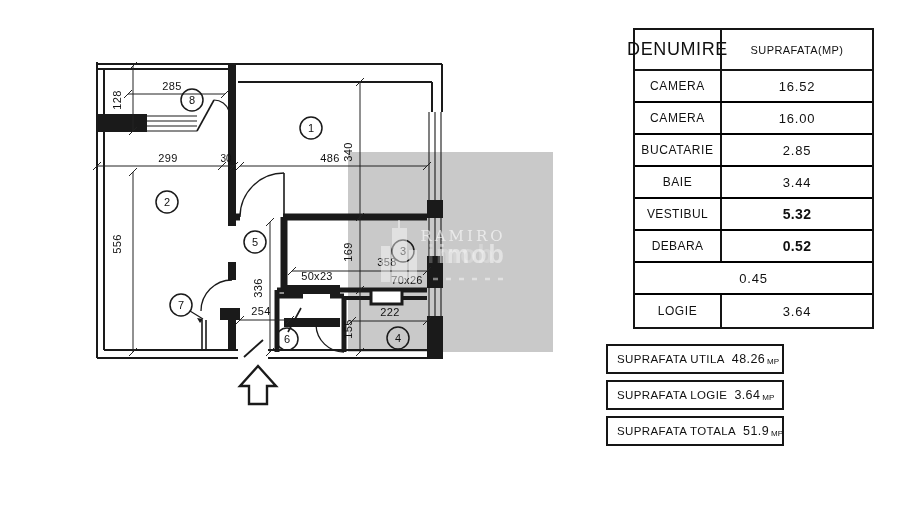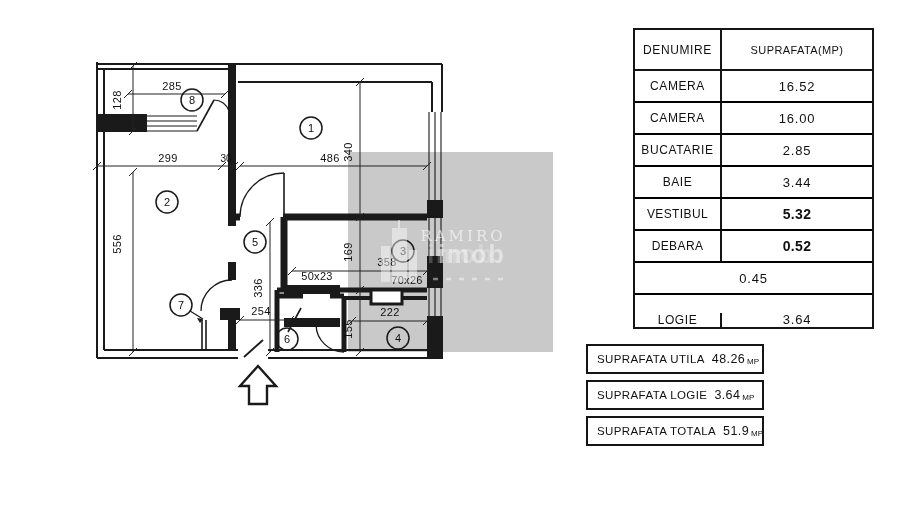--- a/index.html
+++ b/index.html
@@ -10,31 +10,31 @@
   .dim-sm{font:10px "Liberation Sans",sans-serif;fill:#111;}
   .rn{font:11px "Liberation Sans",sans-serif;fill:#111;}
   .wm-title{font:15px "DejaVu Serif",serif;fill:#ffffff;letter-spacing:3px;}
   .wm-sub{font:700 25px "Liberation Sans",sans-serif;fill:#ffffff;letter-spacing:2px;}
 
   
   .areas-table{position:absolute;left:633px;top:28px;width:241px;background:#fff;
                border:2px solid #151515;box-sizing:border-box;}
   .t-header{display:flex;height:41px;border-bottom:2px solid #151515;box-sizing:border-box;}
   .t-row{display:flex;height:32px;border-bottom:2px solid #000000;box-sizing:border-box;}
-  .t-row:last-child{border-bottom:none;align-items:flex-end;}
+  .t-row:last-child{border-bottom:none;}
   .cell-name{width:87px;border-right:2px solid #151515;display:flex;align-items:center;
              justify-content:center;font-size:12px;letter-spacing:.6px;box-sizing:border-box;text-align:center;}
   .cell-area{flex:1;display:flex;align-items:center;justify-content:center;font-size:13px;letter-spacing:.8px;}
-  .t-header .cell-name{font-size:12px;}
+  .t-header .cell-name{font-size:18px;}
   .t-header .cell-area{font-size:11px;letter-spacing:.4px;}
   .t-row.edited .cell-area{font-weight:700;font-size:14px;letter-spacing:.3px;}
   .t-row.edited .cell-name{letter-spacing:.4px;}
 
   
-  .summary{position:absolute;left:586px;top:344px;width:178px;}
+  .summary{position:absolute;left:606px;top:344px;width:178px;}
   .sbox{border:2px solid #151515;background:#fff;height:30px;margin-bottom:6px;
         display:flex;align-items:center;padding:0 9px;font-size:11.5px;letter-spacing:.4px;box-sizing:border-box;white-space:nowrap;}
   .sbox .val{margin-left:7px;font-size:12.5px;}
   .sbox .unit{font-size:8px;margin-left:2px;align-self:center;padding-top:4px;letter-spacing:0;}
 </style>
 </head>
 <body>
 
 <div class="stage">
 

